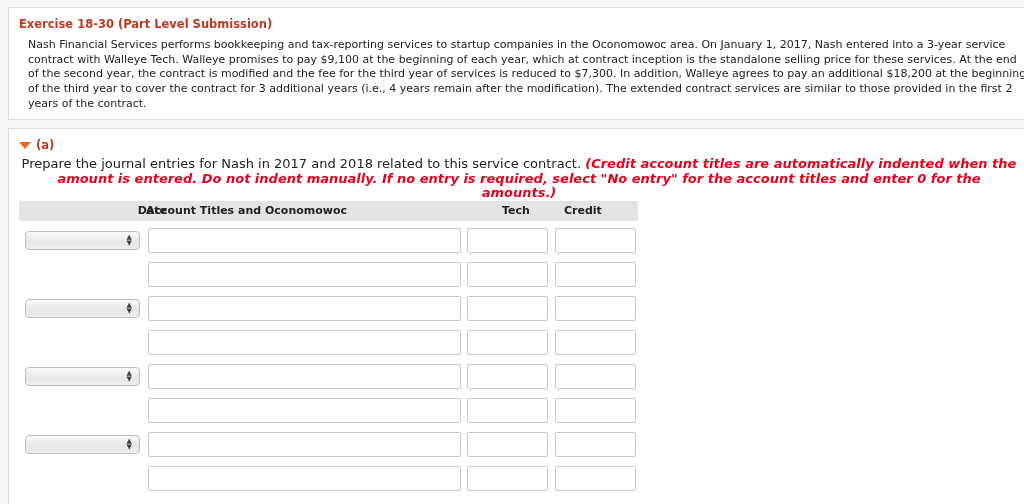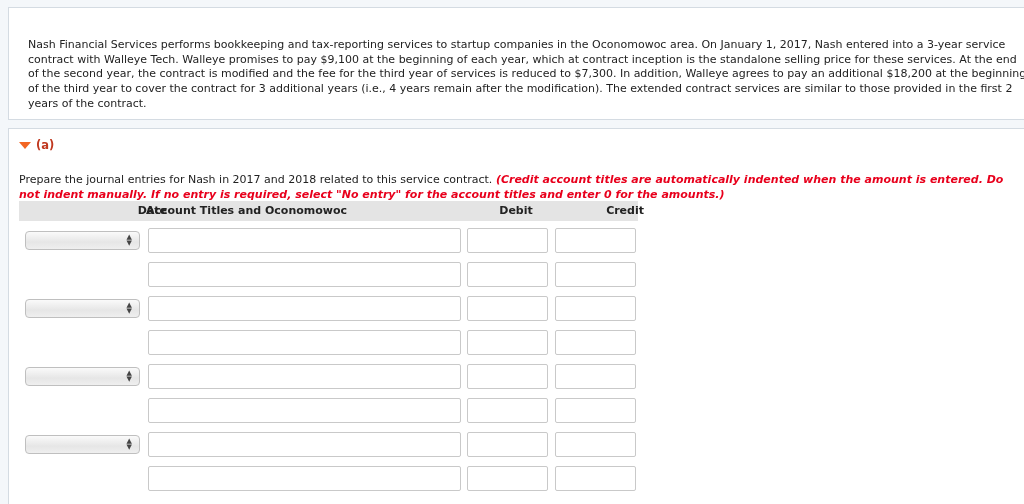--- a/index.html
+++ b/index.html
@@ -34,35 +34,35 @@
       cursor: pointer;
     }
     .tri {
       width: 0; height: 0;
       border-left: 6px solid transparent;
       border-right: 6px solid transparent;
       border-top: 7px solid #f26522;
     }
     .part-label { font-size: 11.5px; font-weight: bold; color: #c0381f; }
     .part-body {
-      position: absolute; left: 10px; top: 44px; width: 1000px;
-      font-size: 11px; line-height: 14.7px;
+      position: absolute; left: 10px; top: 28px; width: 1000px;
+      font-size: 13px; line-height: 14.7px; text-align: center;
     }
     .red { color: #e8001c; font-weight: bold; font-style: italic; }
 
     .tbl-head {
       position: absolute; left: 10px; top: 72px; width: 619px; height: 20px;
       background: #e4e4e4;
       font-size: 11px; font-weight: bold; color: #222;
     }
     .tbl-head span { position: absolute; top: 3px; }
     .th-date { left: 17px; width: 122px; text-align: right; padding-left: 9px; }
     .th-acct { left: 127px; }
     .th-debit { left: 457px; width: 80px; text-align: center; }
-    .th-credit { left: 545px; width: 80px; text-align: right; }
+    .th-credit { left: 545px; width: 80px; text-align: left; }
 
     .row { position: absolute; left: 0; height: 26px; width: 640px; }
     .date-sel {
       position: absolute; left: 16px; top: 3px; width: 115px; height: 19px;
       border: 1px solid #bfbfbf; border-radius: 4px; box-sizing: border-box;
       background: linear-gradient(#fafafa, #e6e6e6 60%, #efefef);
       cursor: pointer;
     }
     .date-sel .arrows {
       position: absolute; right: 7px; top: 2px;
@@ -76,37 +76,38 @@
       padding: 0 4px;
     }
     .acct { left: 139px; width: 313px; }
     .debit { left: 458px; width: 81px; }
     .credit { left: 546px; width: 81px; }
   </style>
 </head>
 <body>
 
 <div class="panel" id="problem-panel">
+  <div class="ex-title">Exercise 18-30 (Part Level Submission)</div>
   <div class="ex-body">Nash Financial Services performs bookkeeping and tax-reporting services to startup companies in the Oconomowoc area. On January 1, 2017, Nash entered into a 3-year service contract with Walleye Tech. Walleye promises to pay $9,100 at the beginning of each year, which at contract inception is the standalone selling price for these services. At the end of the second year, the contract is modified and the fee for the third year of services is reduced to $7,300. In addition, Walleye agrees to pay an additional $18,200 at the beginning of the third year to cover the contract for 3 additional years (i.e., 4 years remain after the modification). The extended contract services are similar to those provided in the first 2 years of the contract.</div>
 </div>
 
 <div class="panel" id="part-panel">
   <div class="part-head">
     <span class="tri"></span>
     <span class="part-label">(a)</span>
   </div>
   <div class="part-body">
     <span>Prepare the journal entries for Nash in 2017 and 2018 related to this service contract.</span>
     <span class="red">(Credit account titles are automatically indented when the amount is entered. Do not indent manually. If no entry is required, select "No entry" for the account titles and enter 0 for the amounts.)</span>
   </div>
 
   <div class="tbl-head">
     <span class="th-date">Date</span>
     <span class="th-acct">Account Titles and Oconomowoc</span>
-    <span class="th-debit">Debit</span>
+    <span class="th-debit">Tech</span>
     <span class="th-credit">Credit</span>
   </div>
 
   <div id="rows">
       <div class="row" style="top: 99px;">
         <div class="date-sel">
           <div class="arrows">▲<br>▼</div>
         </div>
         <input class="inp acct" value="" style="">
         <input class="inp debit" value="" style="">

